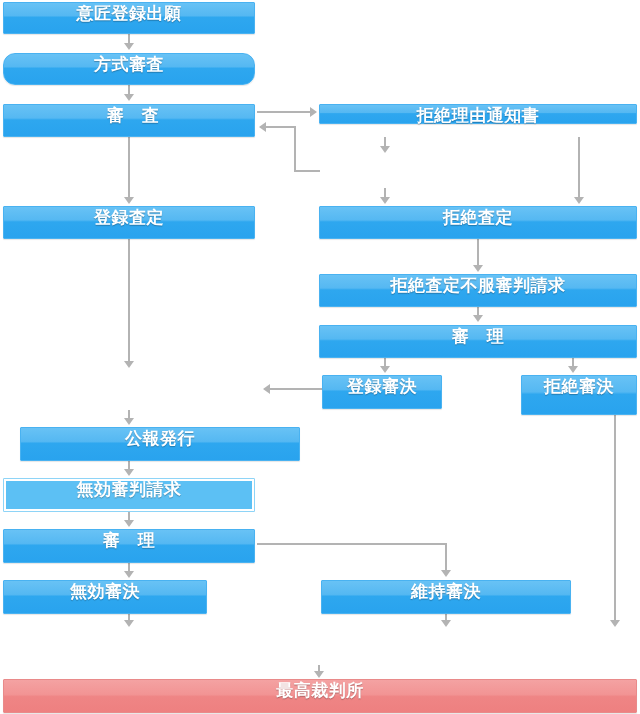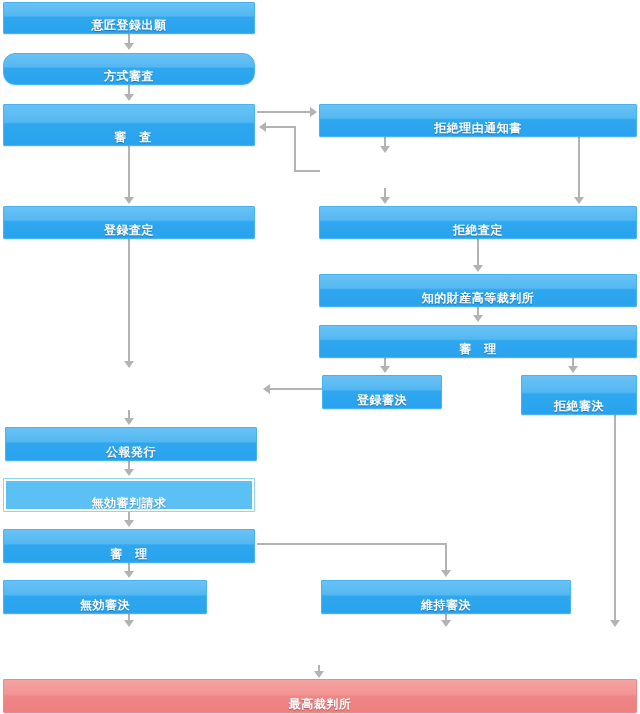--- a/index.html
+++ b/index.html
@@ -45,26 +45,26 @@
     border-top: 5px solid transparent;
     border-bottom: 5px solid transparent;
     border-left: 7px solid #b3b3b3;
   }
 
   
   .node {
     position: absolute;
     box-sizing: border-box;
     display: flex;
-    align-items: flex-end;
+    align-items: flex-start;
     justify-content: center;
     text-align: center;
     color: #ffffff;
     font-weight: bold;
-    font-size: 12px;
+    font-size: 17px;
     line-height: 1.25;
     letter-spacing: 0.5px;
     text-shadow: 0 1px 1px rgba(0,0,0,0.28);
     border-radius: 1px;
   }
 
   
   .node.blue {
     background: linear-gradient(to bottom, #68c2f5 0%, #55b8f2 42%, #2ea7ef 48%, #29a3ee 100%);
     border: 1px solid #49b2f1;
@@ -173,55 +173,55 @@
   <div class="arw down" style="left:314px; top:671px;"></div>
 
   <div class="node blue" style="left:3px; top:2px; width:252px; height:32px;">
     <span class="label">意匠登録出願</span>
   </div>
 
   <div class="node blue" style="left:3px; top:53px; width:252px; height:32px;border-radius:12px;">
     <span class="label">方式審査</span>
   </div>
 
-  <div class="node blue" style="left:3px; top:104px; width:252px; height:42px;padding-left:8px;">
+  <div class="node blue" style="left:3px; top:104px; width:252px; height:33px;padding-left:8px;">
     <span class="label">審　査</span>
   </div>
 
-  <div class="node blue" style="left:319px; top:104px; width:318px; height:33px;">
+  <div class="node blue" style="left:319px; top:104px; width:318px; height:20px;">
     <span class="label">拒絶理由通知書</span>
   </div>
 
 
   <div class="node blue" style="left:3px; top:206px; width:252px; height:33px;">
     <span class="label">登録査定</span>
   </div>
 
   <div class="node blue" style="left:319px; top:206px; width:318px; height:33px;">
     <span class="label">拒絶査定</span>
   </div>
 
   <div class="node blue" style="left:319px; top:274px; width:318px; height:33px;">
-    <span class="label">知的財産高等裁判所</span>
+    <span class="label">拒絶査定不服審判請求</span>
   </div>
 
   <div class="node blue" style="left:319px; top:325px; width:318px; height:33px;">
     <span class="label">審　理</span>
   </div>
 
   <div class="node blue" style="left:322px; top:375px; width:120px; height:34px;">
     <span class="label">登録審決</span>
   </div>
 
   <div class="node blue" style="left:521px; top:375px; width:116px; height:40px;">
     <span class="label">拒絶審決</span>
   </div>
 
 
-  <div class="node blue" style="left:5px; top:427px; width:252px; height:34px;">
+  <div class="node blue" style="left:20px; top:427px; width:280px; height:34px;">
     <span class="label">公報発行</span>
   </div>
 
   <div class="node blue-outline" style="left:3px; top:478px; width:252px; height:34px;">
     <span class="label">無効審判請求</span>
   </div>
 
   <div class="node blue" style="left:3px; top:529px; width:252px; height:34px;">
     <span class="label">審　理</span>
   </div>

